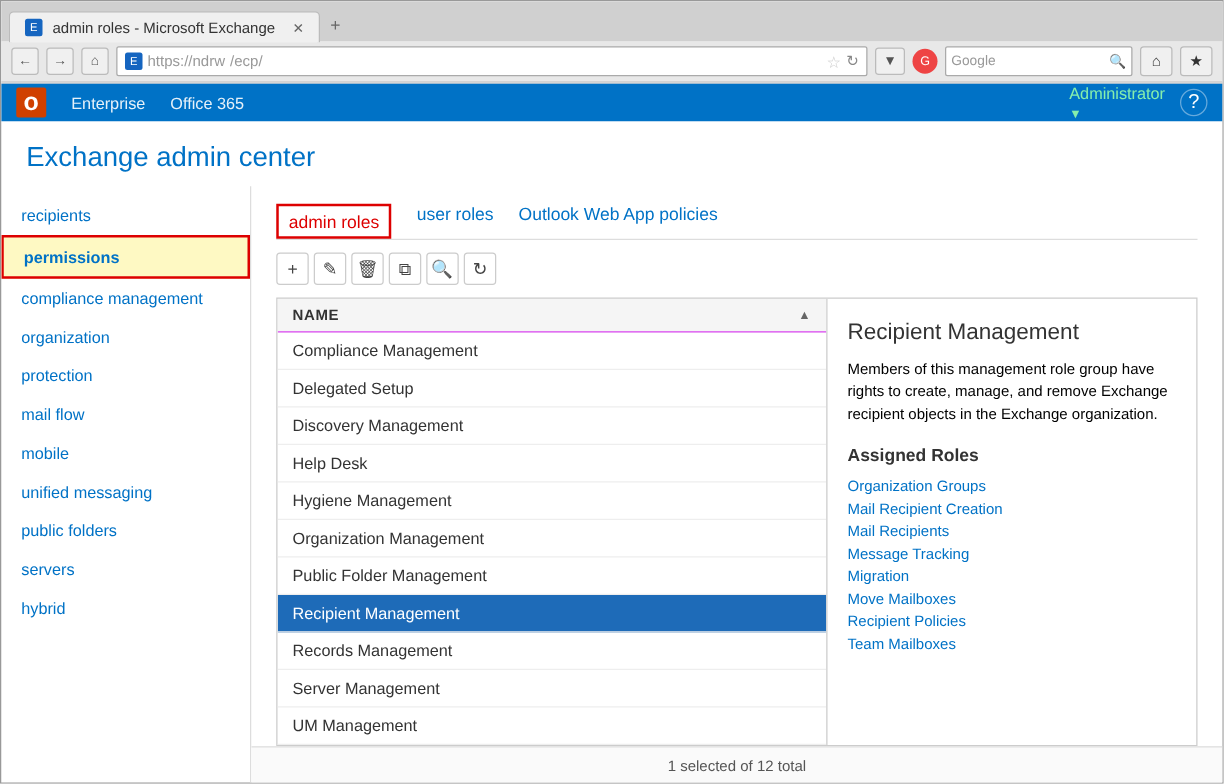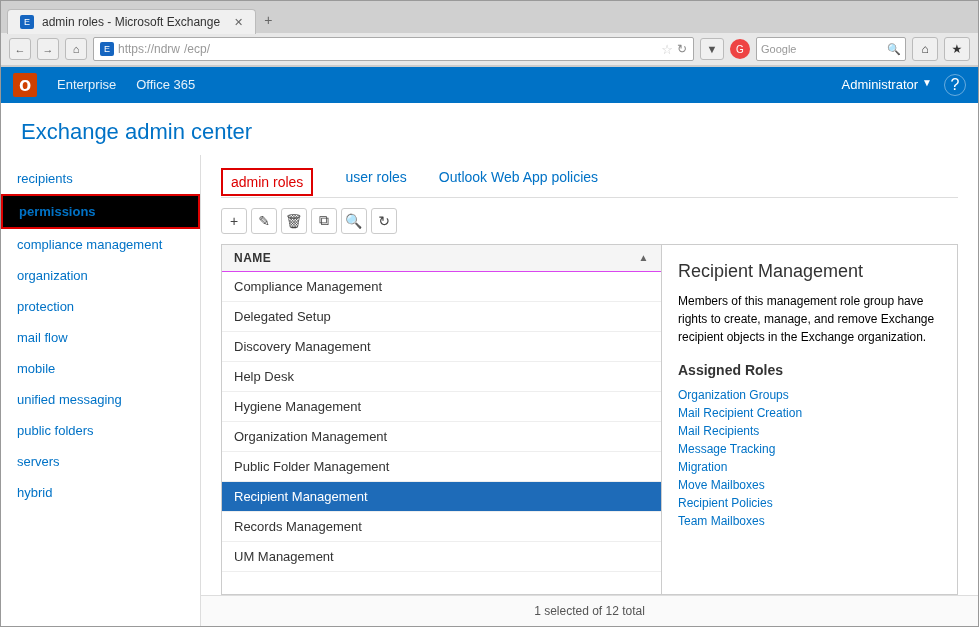--- a/index.html
+++ b/index.html
@@ -17,39 +17,39 @@
     .url-left { color: #999; font-size: 12px; }
     .url-right { color: #999; font-size: 12px; }
     .search-box { display: flex; align-items: center; border: 1px solid #aaa; border-radius: 2px; background: white; height: 24px; padding: 0 4px; font-size: 12px; gap: 4px; width: 150px; }
     .search-label { color: #999; font-size: 11px; }
     .browser-action-btn { width: 26px; height: 24px; border: 1px solid #bbb; background: #f0f0f0; border-radius: 3px; display: flex; align-items: center; justify-content: center; font-size: 12px; cursor: pointer; }
 
     
     .office-bar { background: #0072c6; height: 40px; display: flex; align-items: center; padding: 0 12px; gap: 20px; }
     .office-nav-item { color: white; font-size: 13px; cursor: pointer; opacity: 0.9; }
     .office-right { margin-left: auto; display: flex; align-items: center; gap: 12px; }
-    .admin-dropdown { color: #ffffff; font-size: 13px; display: flex; align-items: flex-start; gap: 4px; cursor: pointer; }
+    .admin-dropdown { color: #86efac; font-size: 13px; display: flex; align-items: flex-start; gap: 4px; cursor: pointer; flex-direction: column; }
     .help-btn { color: white; font-size: 16px; cursor: pointer; border: 1px solid rgba(255,255,255,0.4); border-radius: 50%; width: 22px; height: 22px; display: flex; align-items: center; justify-content: center; }
 
     
     .main-container { display: flex; height: calc(627px - 40px - 62px); }
 
     
     .page-title-bar { padding: 16px 20px 10px 20px; }
     .page-title { font-size: 22px; color: #0072c6; font-weight: 300; }
 
     
     .sidebar { width: 200px; min-width: 200px; border-right: 1px solid #ddd; padding: 8px 0; overflow-y: auto; }
     .sidebar-item { padding: 8px 16px; color: #0072c6; cursor: pointer; font-size: 13px; }
-    .sidebar-item.active { background: #000000; border: 2px solid #d00; color: #0072c6; font-weight: 600; }
+    .sidebar-item.active { background: #fef9c3; border: 2px solid #d00; color: #0072c6; font-weight: 600; }
 
     
     .content-area { flex: 1; display: flex; flex-direction: column; overflow: hidden; }
     .content-header { padding: 10px 20px 0 20px; }
-    .tabs { display: flex; align-items: center; gap: 32px; border-bottom: 1px solid #ddd; padding-bottom: 8px; }
+    .tabs { display: flex; align-items: center; gap: 20px; border-bottom: 1px solid #ddd; padding-bottom: 8px; }
     .tab-item { font-size: 14px; color: #0072c6; cursor: pointer; padding: 4px 0; }
     .tab-item.active { color: #d00; border-bottom: 3px solid #d00; margin-bottom: -11px; font-weight: 500; padding-bottom: 8px; border: 2px solid #d00; padding: 4px 8px; }
 
     
     .toolbar { padding: 10px 20px; display: flex; align-items: center; gap: 4px; }
     .tool-btn { width: 26px; height: 26px; border: 1px solid #ccc; background: #fff; border-radius: 3px; display: flex; align-items: center; justify-content: center; font-size: 14px; cursor: pointer; color: #444; }
 
     
     .table-container { display: flex; flex: 1; overflow: hidden; margin: 0 20px; border: 1px solid #ccc; }
     .table-left { width: 440px; min-width: 440px; display: flex; flex-direction: column; border-right: 1px solid #ccc; overflow: hidden; }
@@ -179,20 +179,21 @@
           <div class="table-body">
             <div class="table-row">Compliance Management</div>
             <div class="table-row">Delegated Setup</div>
             <div class="table-row">Discovery Management</div>
             <div class="table-row">Help Desk</div>
             <div class="table-row">Hygiene Management</div>
             <div class="table-row">Organization Management</div>
             <div class="table-row">Public Folder Management</div>
             <div class="table-row selected">Recipient Management</div>
             <div class="table-row">Records Management</div>
+            <div class="table-row">Server Management</div>
             <div class="table-row">UM Management</div>
           </div>
         </div>
 
         <div class="detail-panel">
           <div class="detail-title">Recipient Management</div>
           <div class="detail-desc">Members of this management role group have rights to create, manage, and remove Exchange recipient objects in the Exchange organization.</div>
           <div class="assigned-roles-title">Assigned Roles</div>
           <div class="role-item">Organization Groups</div>
           <div class="role-item">Mail Recipient Creation</div>

